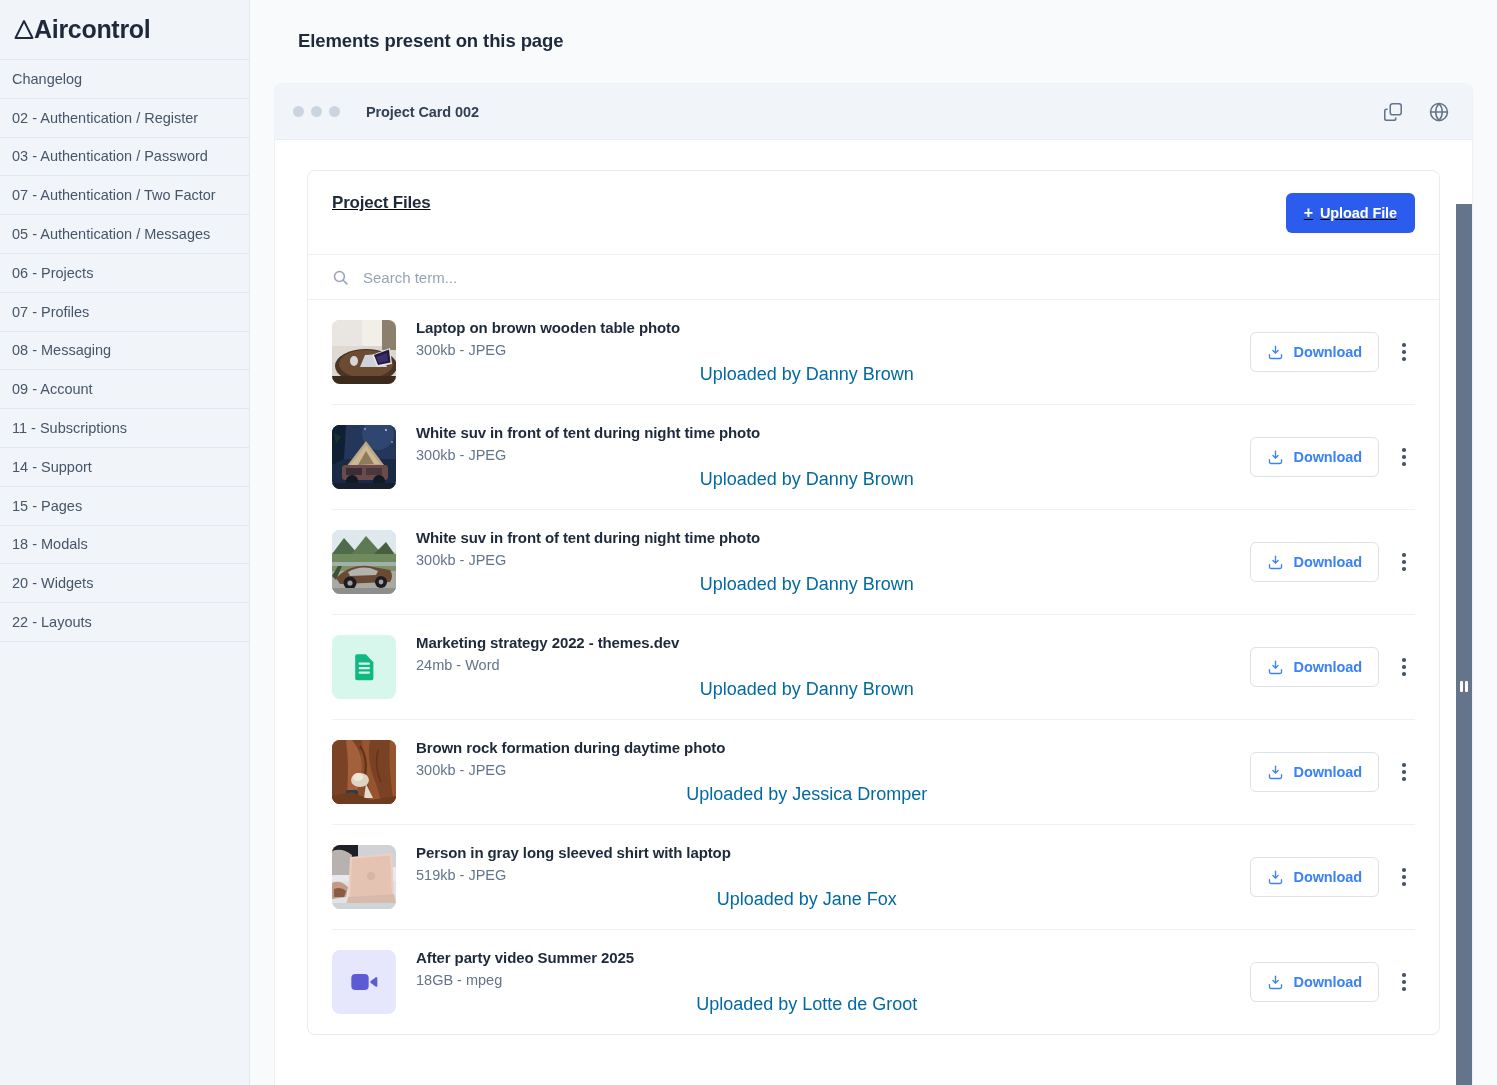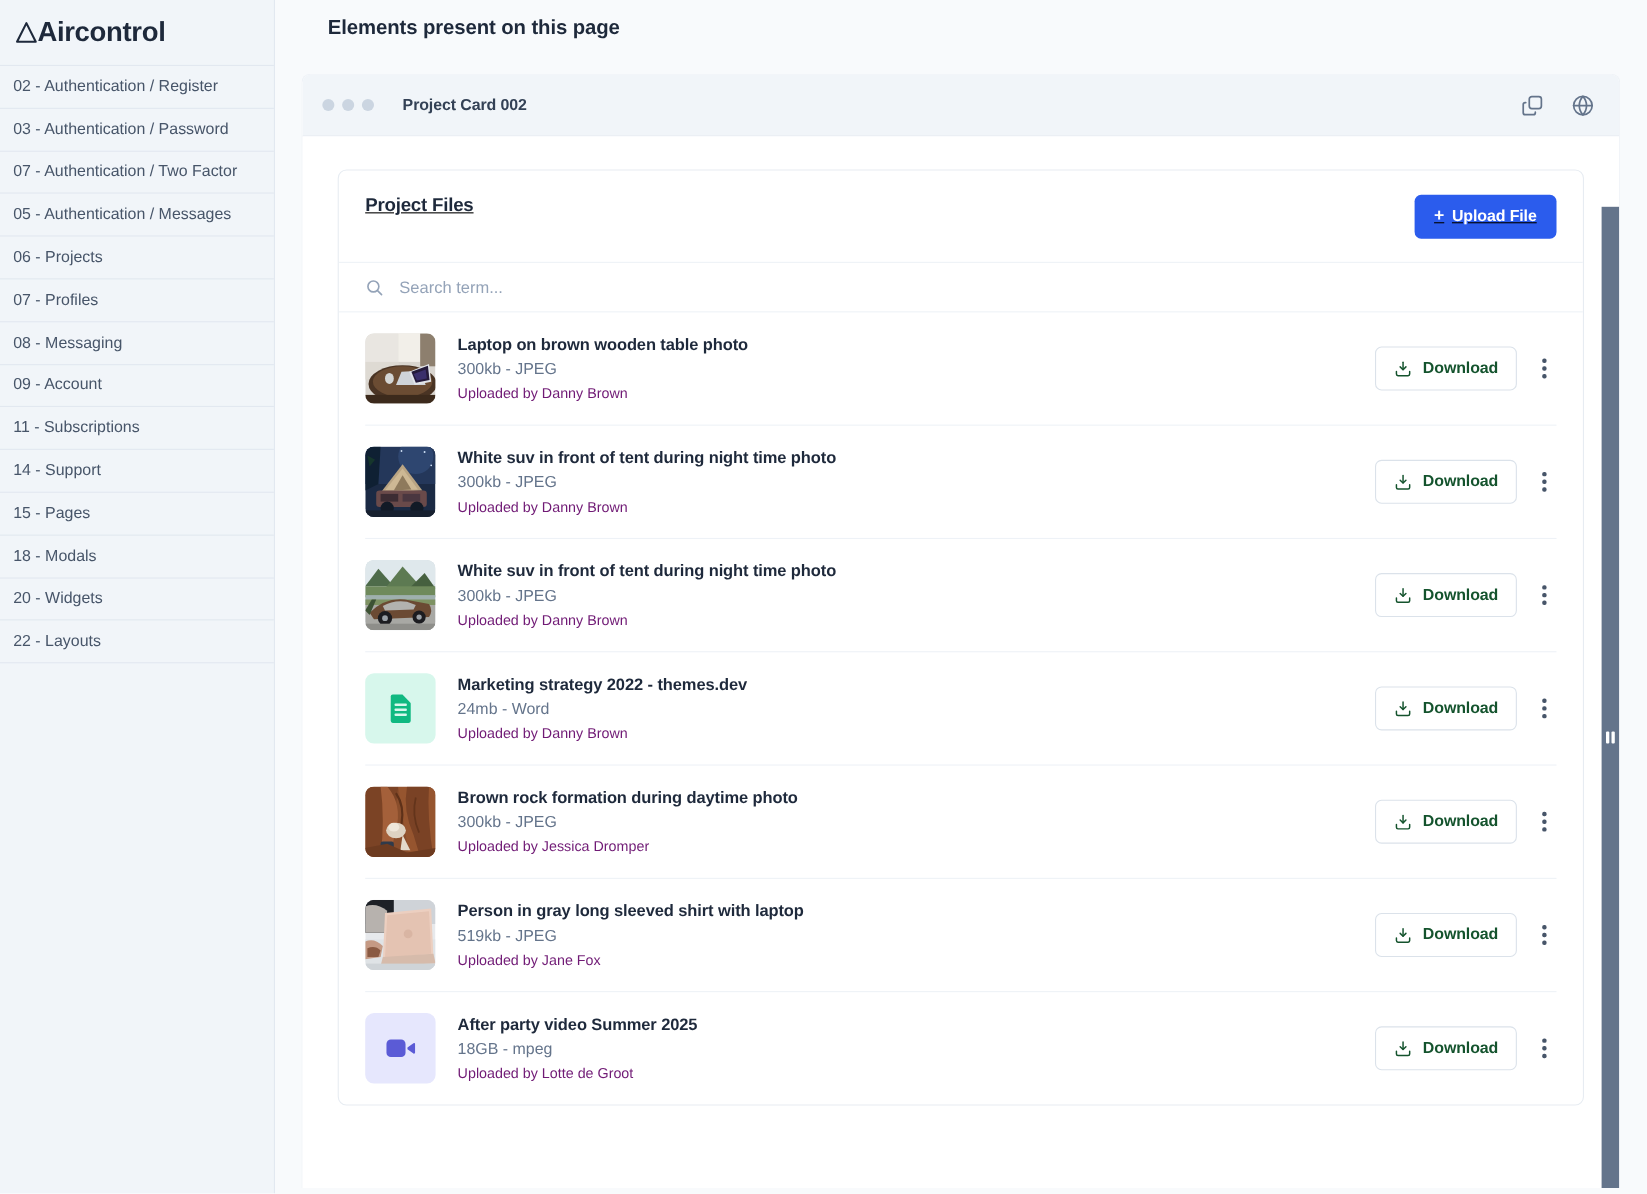--- a/index.html
+++ b/index.html
@@ -50,21 +50,21 @@
     border-bottom: 1px solid #e2e8f0;
     cursor: pointer;
     white-space: nowrap;
   }
 
   
   .main {
     flex: 1;
     height: 1085px;
     background: #f8fafc;
-    padding: 0 24px;
+    padding: 16px 24px;
     position: relative;
     overflow: hidden;
   }
   .page-title {
     font-size: 18.5px;
     font-weight: 700;
     color: #1e293b;
     padding: 14px 0 0 24px;
     margin: 0;
     letter-spacing: -0.1px;
@@ -197,31 +197,31 @@
     font-weight: 700;
     color: #1e293b;
     letter-spacing: -0.1px;
     margin-bottom: 6px;
   }
   .f-size {
     font-size: 14.5px;
     color: #64748b;
     margin-bottom: 6px;
   }
-  .f-by { font-size: 13px; color: #701a75; }
+  .f-by { font-size: 18px; color: #0369a1; text-align: center; }
 
   .row-actions { display: flex; align-items: center; gap: 14px; margin-left: 16px; }
   .dl-btn {
     display: flex; align-items: center; gap: 10px;
     height: 40px;
     padding: 0 16px;
     border: 1px solid #dbe2ea;
     border-radius: 6px;
     background: #ffffff;
-    color: #14532d;
+    color: #3b82f6;
     font-size: 14.5px;
     font-weight: 700;
     font-family: "Liberation Sans", sans-serif;
     cursor: pointer;
     letter-spacing: -0.1px;
     white-space: nowrap;
     margin-left: 36px;
   }
   .kebab {
     width: 22px; height: 30px;
@@ -262,20 +262,23 @@
       <div class="logo">
         <span class="logo-mark">
           <svg width="20" height="24" viewBox="0 0 20 24">
             <path d="M10 3 L18.5 20 L1.5 20 Z" fill="none" stroke="#1e293b" stroke-width="1.9" stroke-linejoin="round"></path>
           </svg>
         </span>
         <span>Aircontrol</span>
       </div>
     </div>
     <nav id="nav-list">
+        <div class="nav-item">
+          <span>Changelog</span>
+        </div>
         <div class="nav-item">
           <span>02 - Authentication / Register</span>
         </div>
         <div class="nav-item">
           <span>03 - Authentication / Password</span>
         </div>
         <div class="nav-item">
           <span>07 - Authentication / Two Factor</span>
         </div>
         <div class="nav-item">

